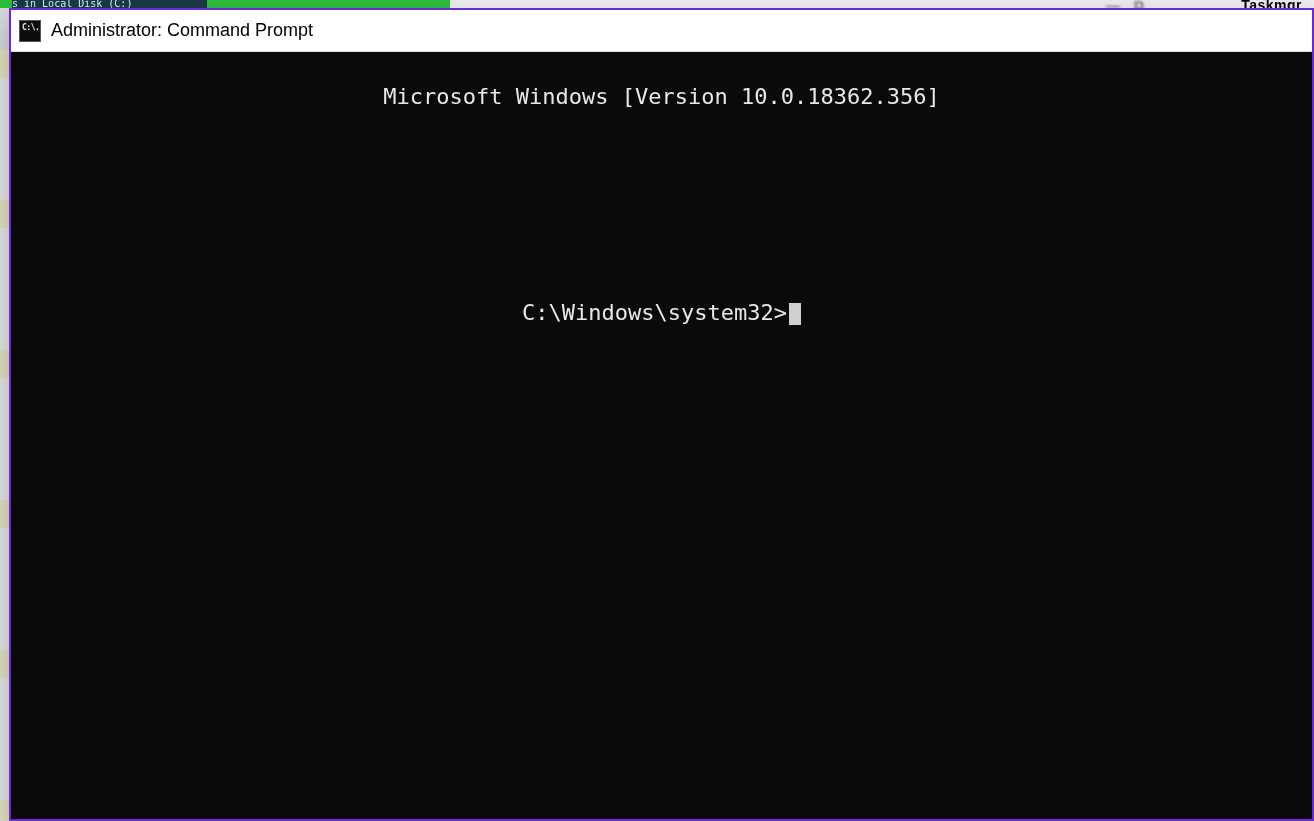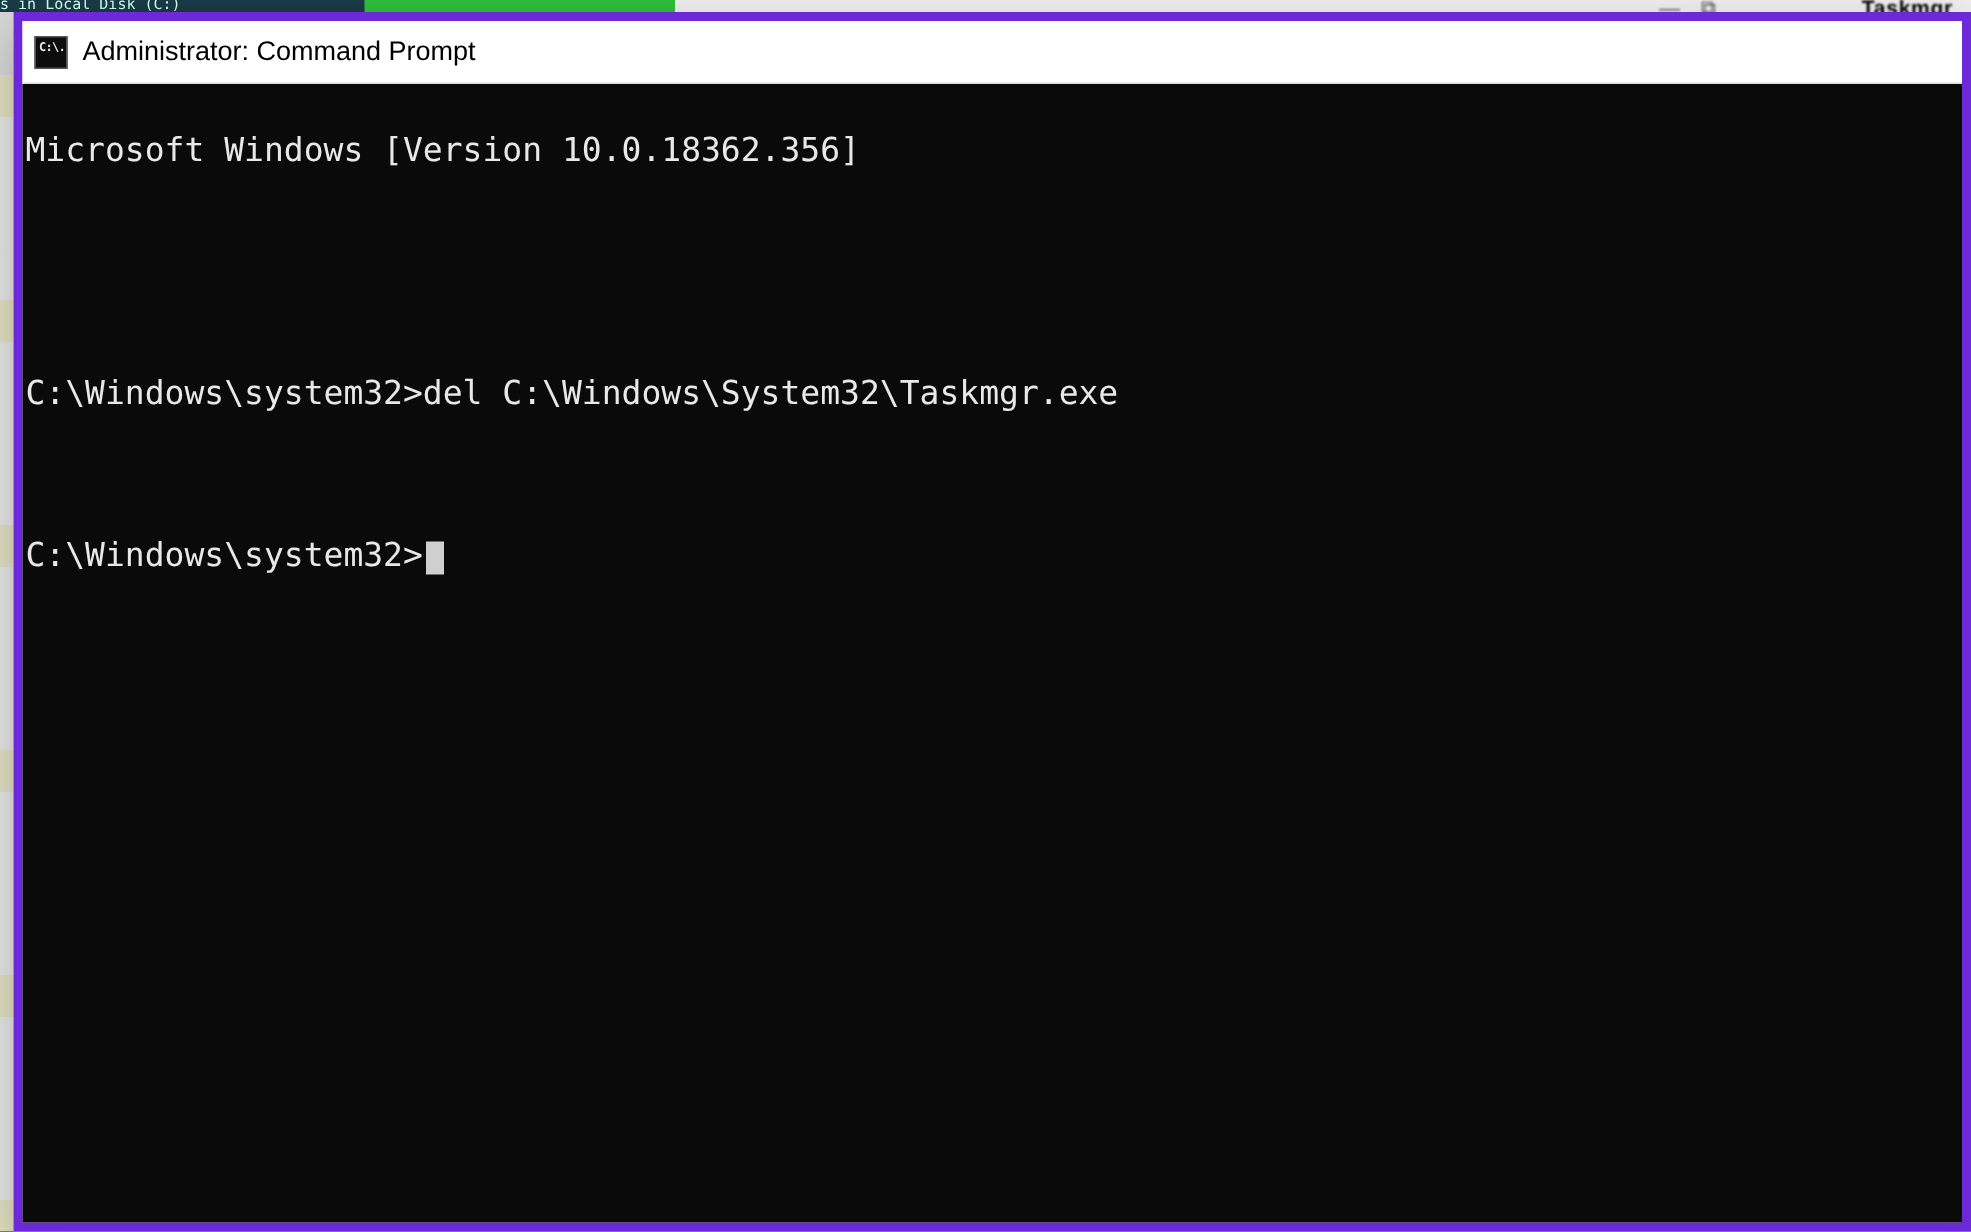--- a/index.html
+++ b/index.html
@@ -20,21 +20,21 @@
       z-index: 0;
     }
     .bg-top-strip::after{
       content:"";
       position:absolute;
       left:450px; top:0; right:0; height:8px;
       background:#efefef;
     }
     .bg-left-noise{
       position:absolute;
-      top:0;left:0;width:243px;height:8px;
+      top:0;left:12px;width:195px;height:8px;
       background:#1a3a47;
       color:#cfe;
       font: 10px/8px Consolas,monospace;
       overflow:hidden;
       z-index:1;
     }
     .bg-taskmgr-label{
       position:absolute;
       top:-2px; right:12px;
       font: 600 14px/14px "Segoe UI",sans-serif;
@@ -55,25 +55,26 @@
     }
 
     
     .cmd-window{
       position:absolute;
       top:8px;
       left:9px;
       right:0;
       bottom:0;
       background:#fff;
-      border:6px solid #6d28d9;
+      border:2px solid #6d28d9;
       box-shadow: 0 12px 30px rgba(0,0,0,.25);
       display:flex;
       flex-direction:column;
       z-index:5;
+      text-align:center;
     }
     .titlebar{
       height:42px;
       background:#ffffff;
       display:flex;
       align-items:center;
       padding:0 8px;
       border-bottom:1px solid #dcdcdc;
       user-select:none;
     }
@@ -151,17 +152,16 @@
 
 <div class="cmd-window">
   <div class="titlebar">
     <div class="app-icon"></div>
     <div class="titlebar-title">Administrator: Command Prompt</div>
   </div>
   <div class="terminal">
 <div class="line">Microsoft Windows [Version 10.0.18362.356]</div>
 <div class="line">&nbsp;</div>
 <div class="line">&nbsp;</div>
-<div class="line"><span>C:\Windows\system32&gt;</span><span>del C:\Windows\System32\Taskmgr.exe</span></div>
 <div class="line">&nbsp;</div>
 <div class="line"><span>C:\Windows\system32&gt;</span><span class="cursor-block"></span></div>
   </div>
 </div>
 
 </body></html>

